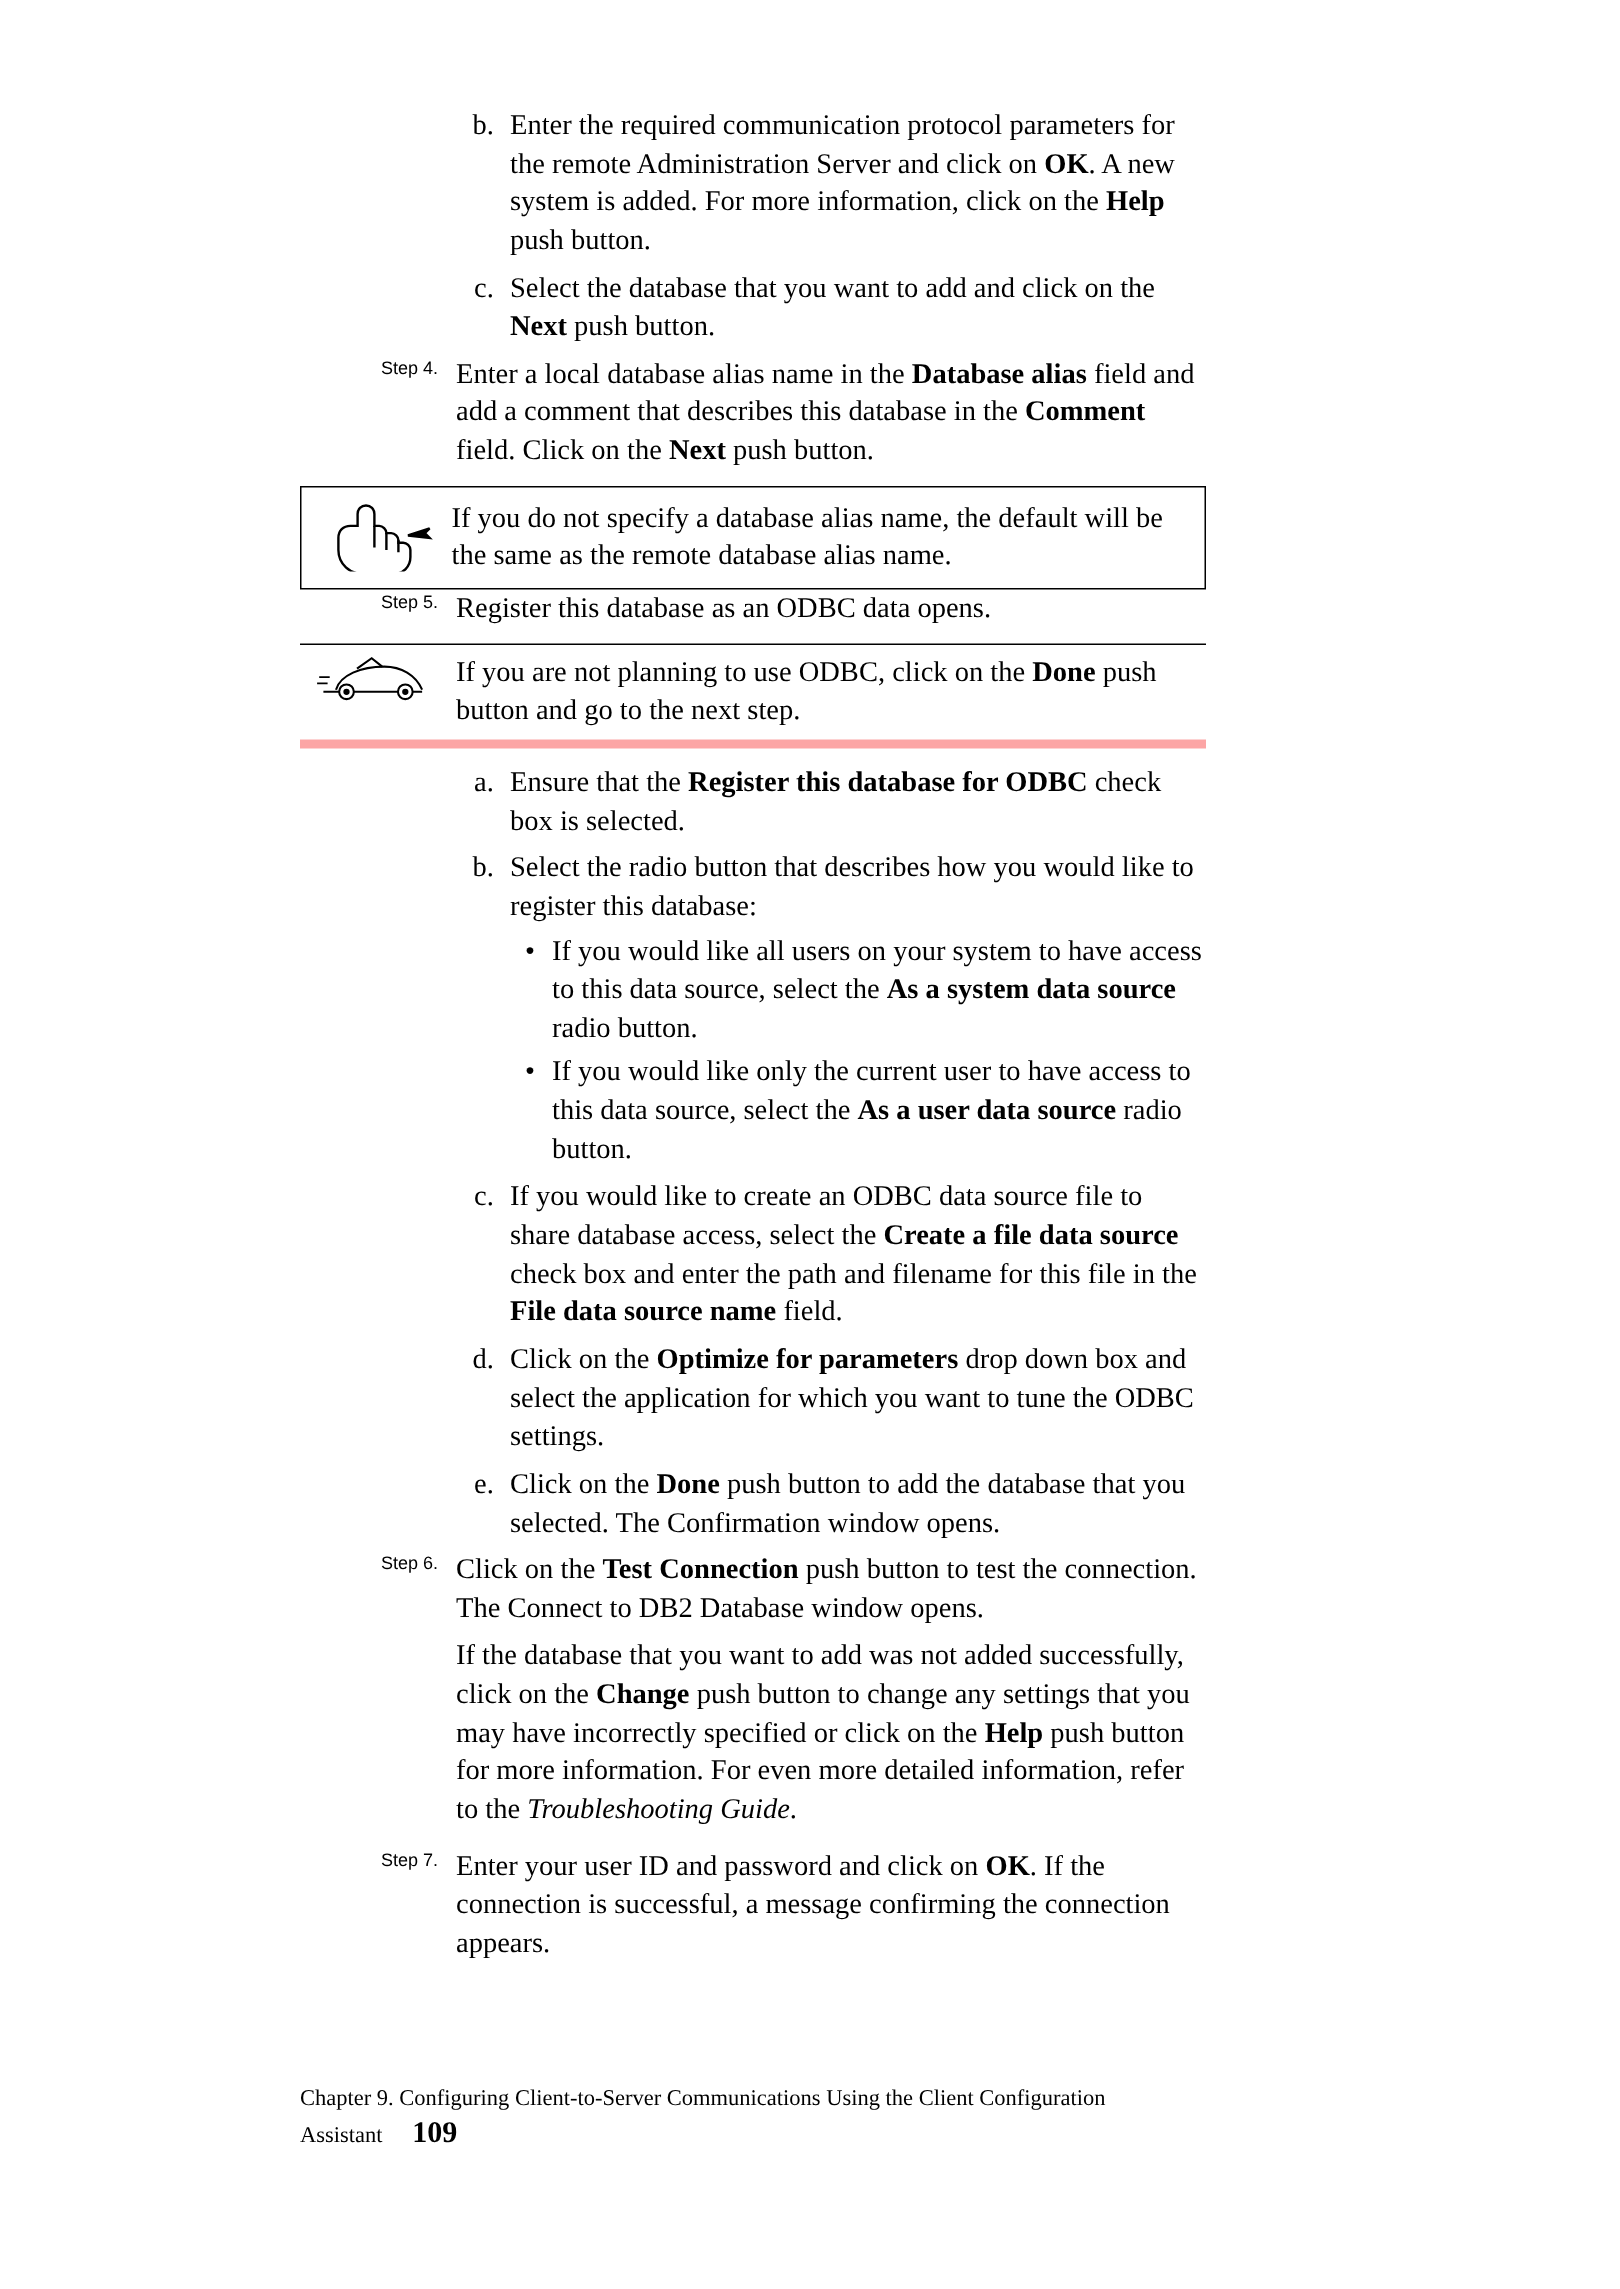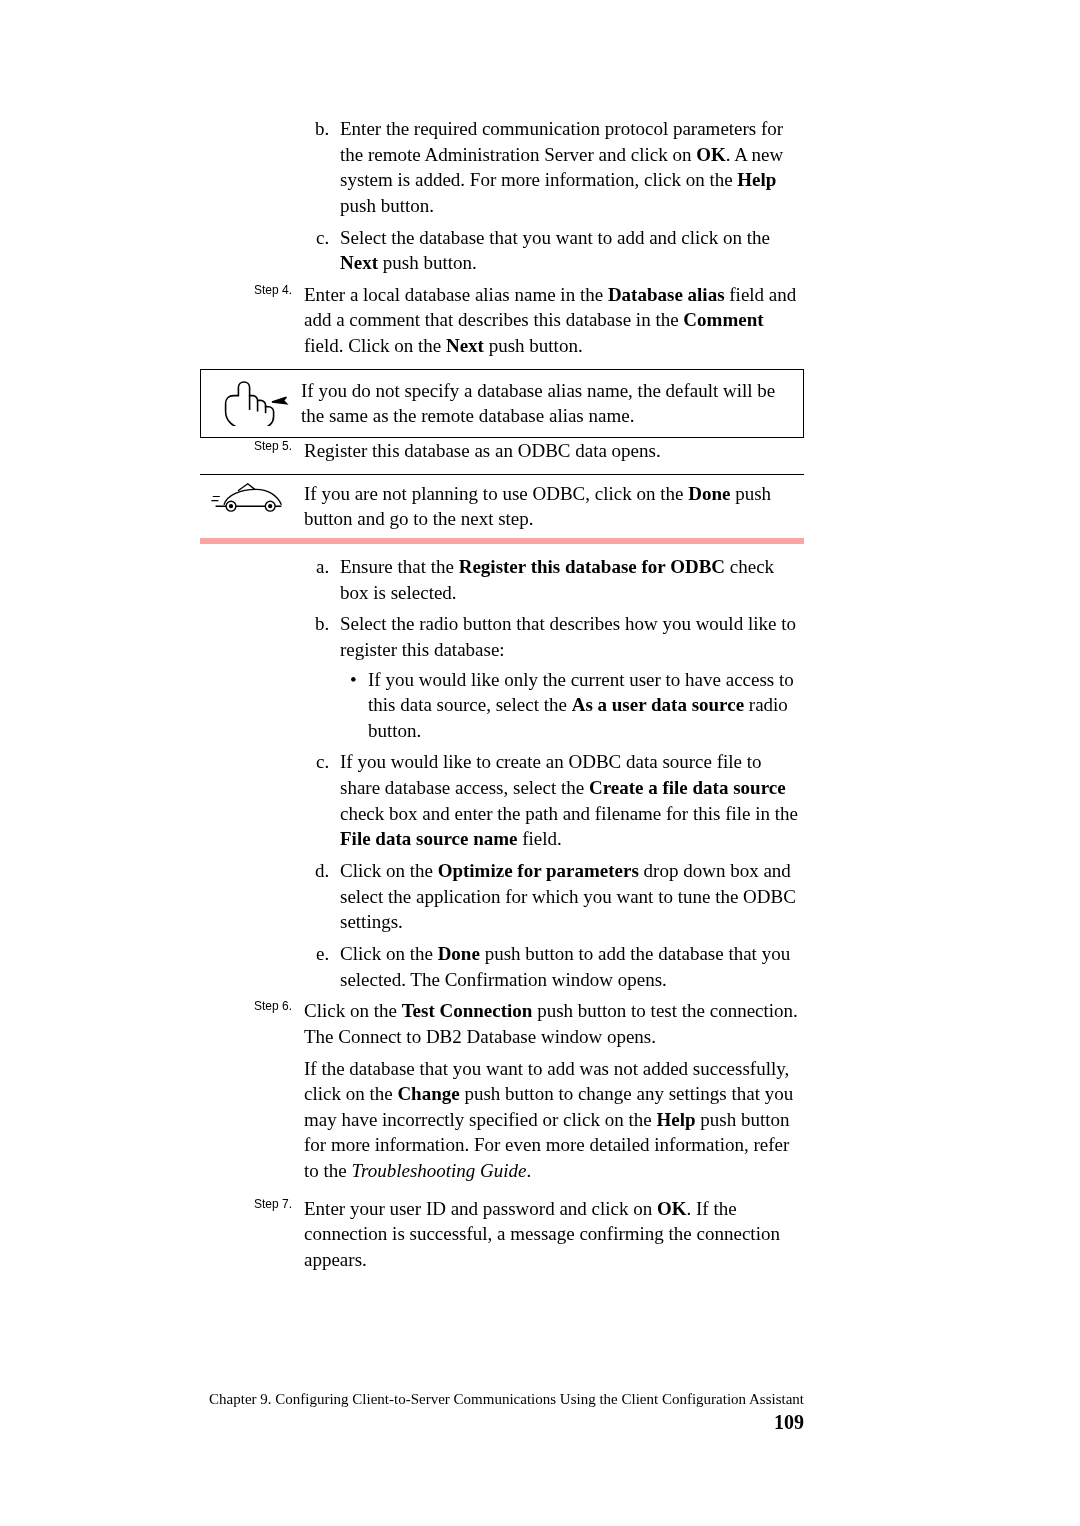--- a/index.html
+++ b/index.html
@@ -7,21 +7,21 @@
     padding: 0;
     background: #fff;
     font-family: "Palatino Linotype", "Book Antiqua", Palatino, Georgia, serif;
     color: #000;
   }
   .page {
     width: 984px;
     min-height: 1526px;
     position: relative;
     box-sizing: border-box;
-    padding: 116px 180px 0 200px;
+    padding: 71px 180px 0 200px;
     font-size: 19px;
     line-height: 1.35;
   }
   .stepblock {
     display: flex;
     margin-bottom: 6px;
   }
   .steplabel {
     flex: 0 0 92px;
     font-family: Arial, Helvetica, sans-serif;
@@ -91,24 +91,23 @@
     justify-content: center;
   }
   .ruleicon svg { width: 84px; height: auto; }
   .ruletext { flex: 1; }
 
   .indent-body { margin-left: 104px; }
 
   .footer {
     position: absolute;
     bottom: 90px;
-    right: 180px;
+    right: 192px;
     left: 200px;
     font-size: 15px;
-    text-align: right;
   }
   .pagenum {
     font-weight: bold;
     font-size: 20px;
     margin-left: 16px;
   }
   .italic { font-style: italic; }
 </style>
 </head>
 <body>
@@ -173,20 +172,23 @@
 
   <div class="indent-body">
     <ol class="letters">
       <li>
         <span>Ensure that the </span><span class="bold">Register this database for ODBC</span><span> check box is selected.</span>
       </li>
       <li>
         <div>Select the radio button that describes how you would like to register this database:</div>
         <ul class="bullets">
           <li>
+            <span>If you would like all users on your system to have access to this data source, select the </span><span class="bold">As a system data source</span><span> radio button.</span>
+          </li>
+          <li>
             <span>If you would like only the current user to have access to this data source, select the </span><span class="bold">As a user data source</span><span> radio button.</span>
           </li>
         </ul>
       </li>
       <li>
         <span>If you would like to create an ODBC data source file to share database access, select the </span><span class="bold">Create a file data source</span><span> check box and enter the path and filename for this file in the </span><span class="bold">File data source name</span><span> field.</span>
       </li>
       <li>
         <span>Click on the </span><span class="bold">Optimize for parameters</span><span> drop down box and select the application for which you want to tune the ODBC settings.</span>
       </li>

